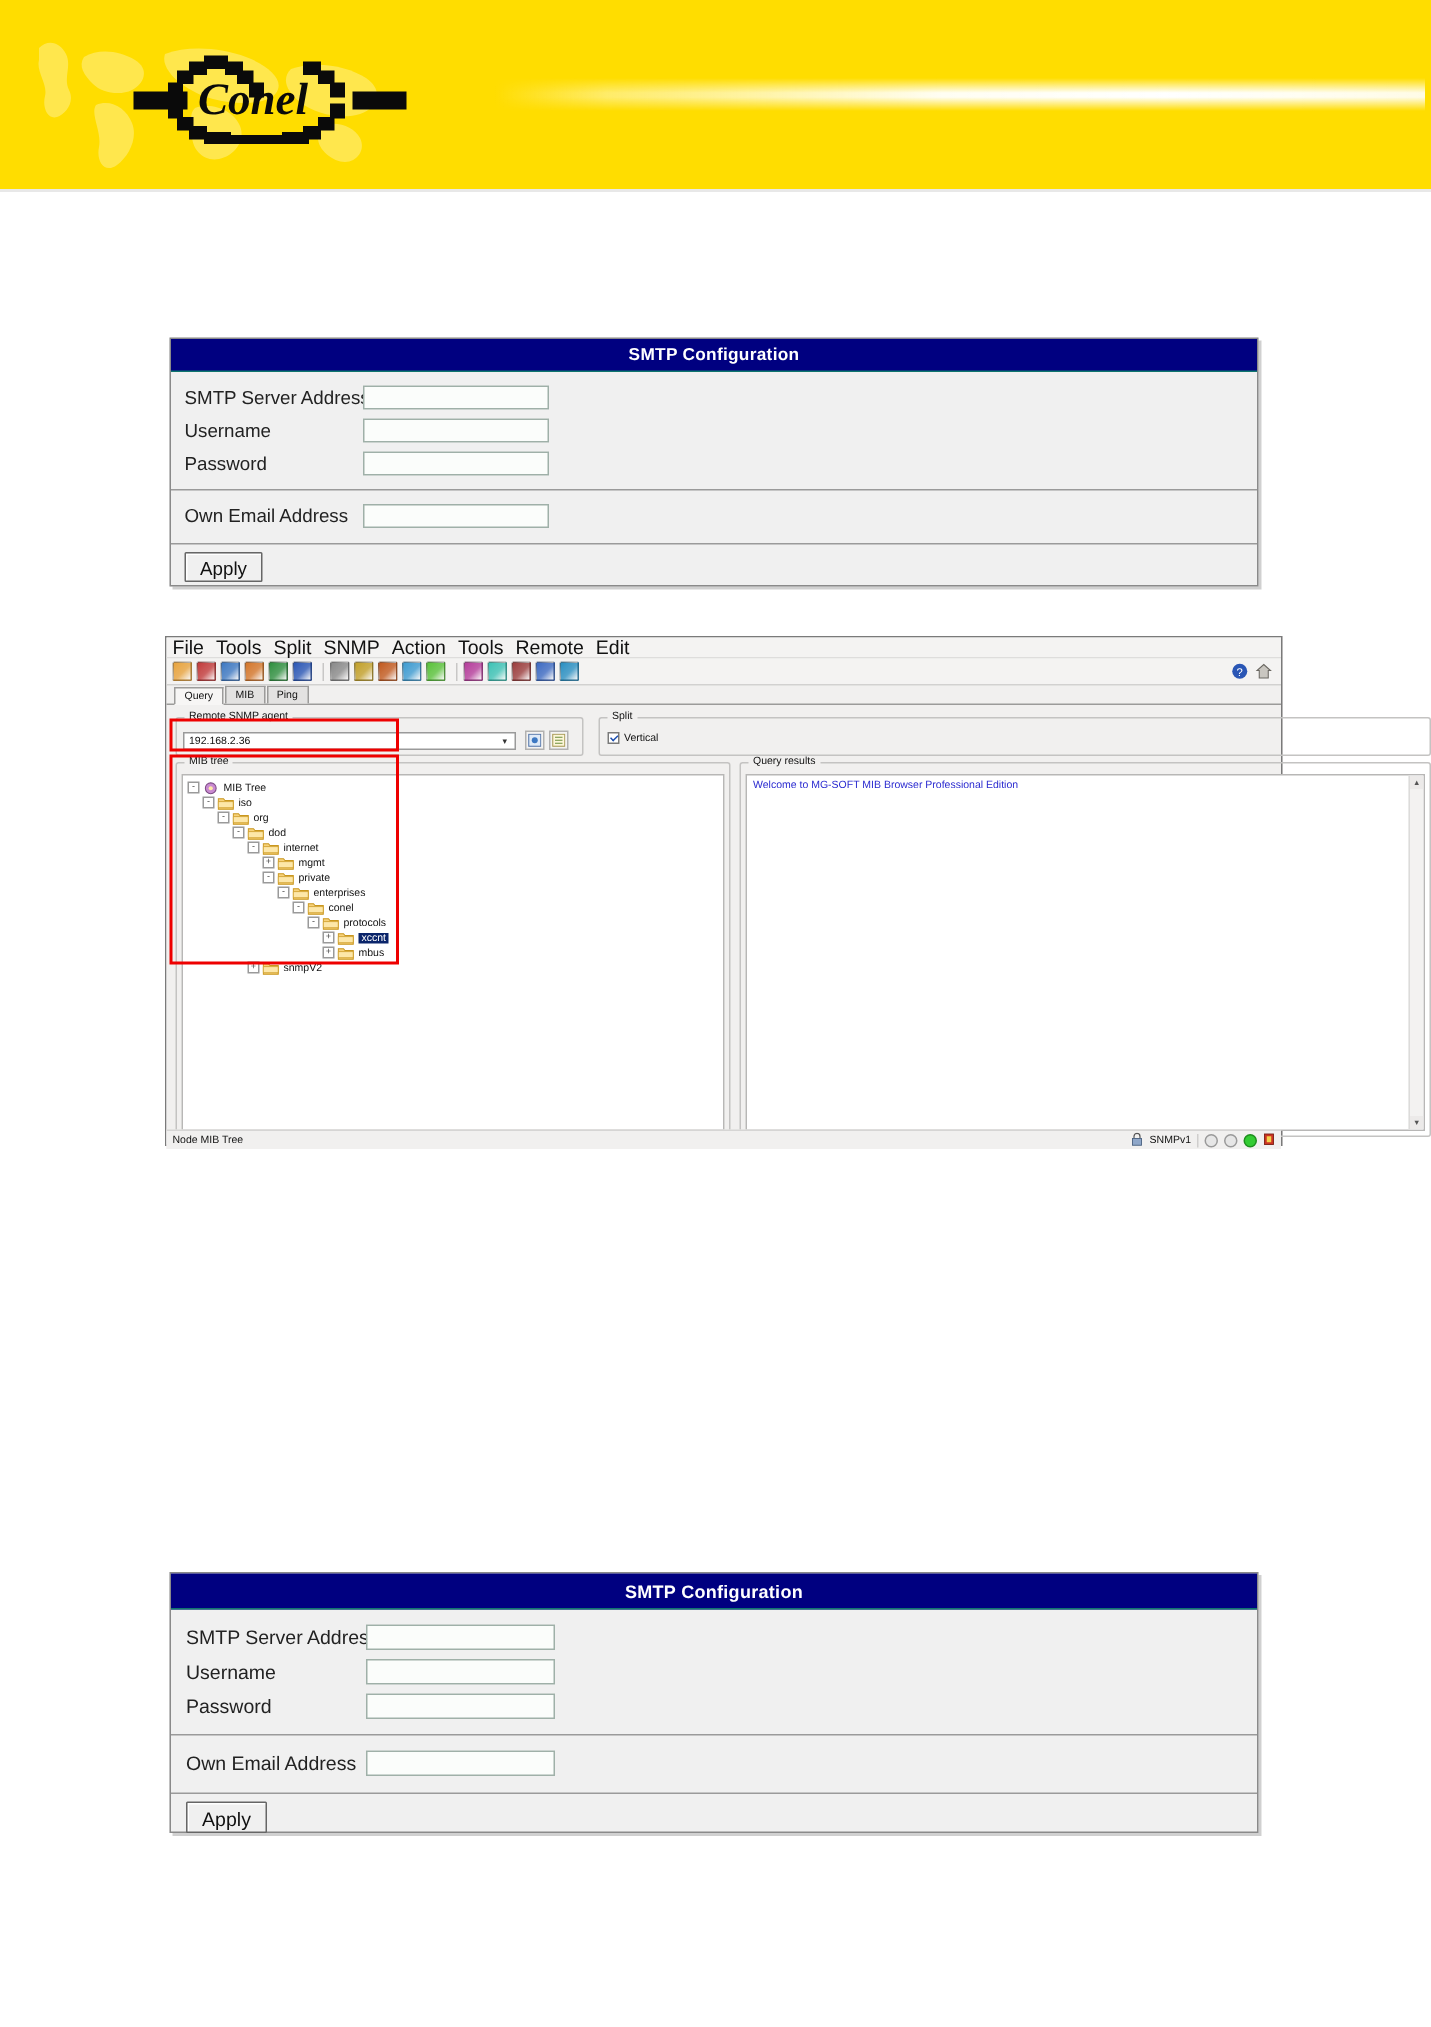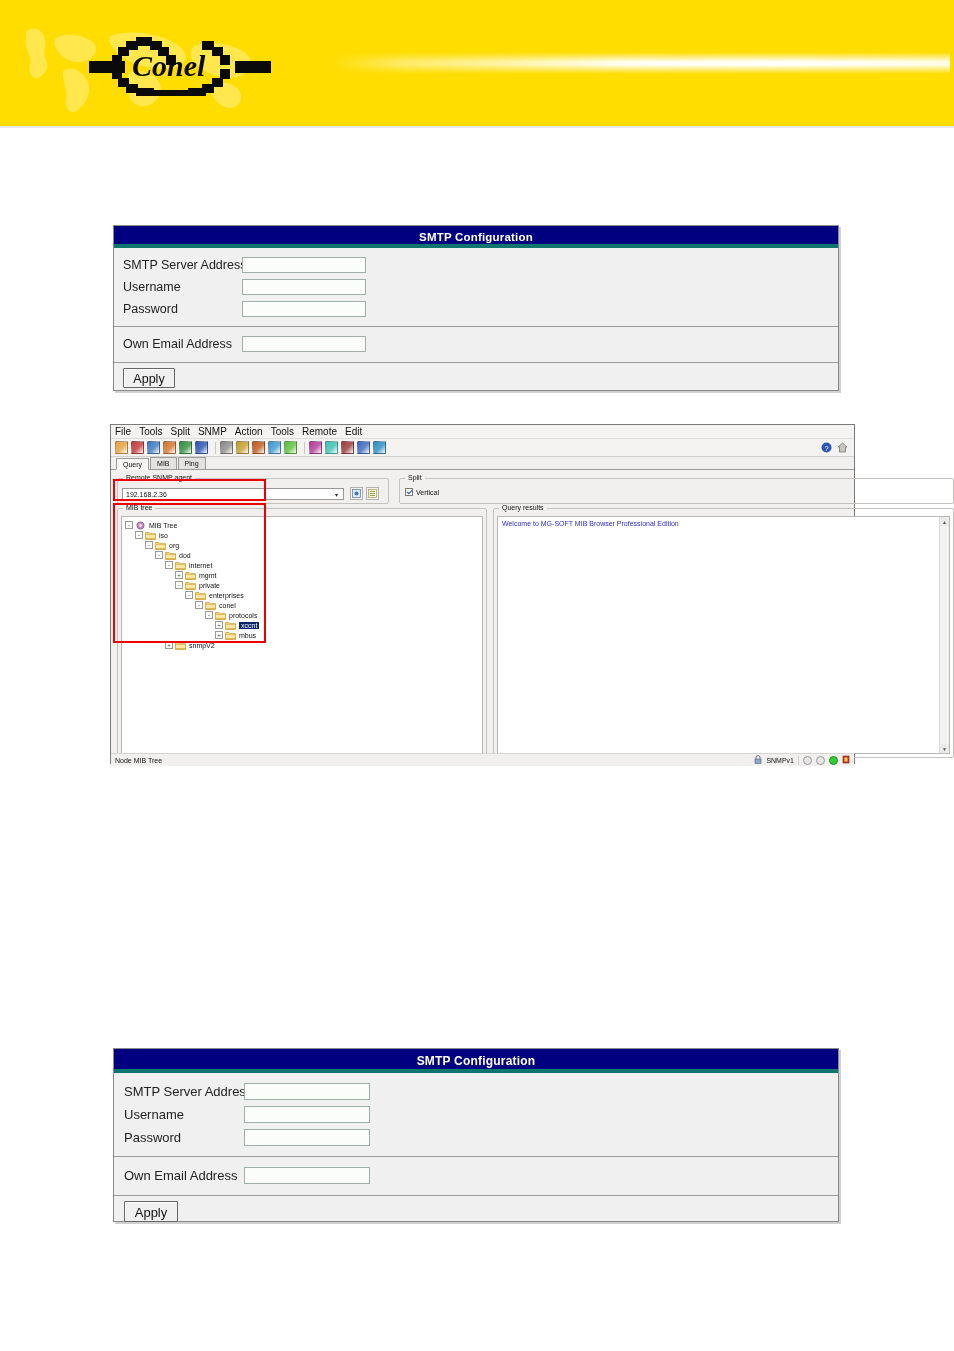--- a/index.html
+++ b/index.html
@@ -61,21 +61,21 @@
     border: 1px solid #8a8a8a;
     box-sizing: border-box;
     box-shadow: 2px 2px 0 rgba(120,120,120,0.35);
   }
   .smtp-title {
     background: #000080;
     color: #ffffff;
     font-weight: bold;
     text-align: center;
     letter-spacing: 0.2px;
-    border-bottom: 4px solid #0f766e;
+    border-bottom: 1px solid #0f766e;
     box-sizing: border-box;
   }
   .smtp-section {
     border-bottom: 1px solid #9a9a9a;
     box-sizing: border-box;
   }
   .smtp-section:last-child { border-bottom: none; }
   .smtp-row {
     display: flex;
     align-items: center;
@@ -180,21 +180,21 @@
   }
 
   .mib-menubar {
     height: 13px;
     background: #f4f3f2;
     border-bottom: 1px solid #dedddc;
     display: flex;
     align-items: center;
     padding-left: 4px;
     gap: 8px;
-    font-size: 10px;
+    font-size: 13px;
     color: #111111;
   }
   .menu-item { cursor: default; white-space: nowrap; }
 
   .mib-toolbar {
     height: 17px;
     background: #f4f3f2;
     border-bottom: 1px solid #d2d1d0;
     display: flex;
     align-items: center;

